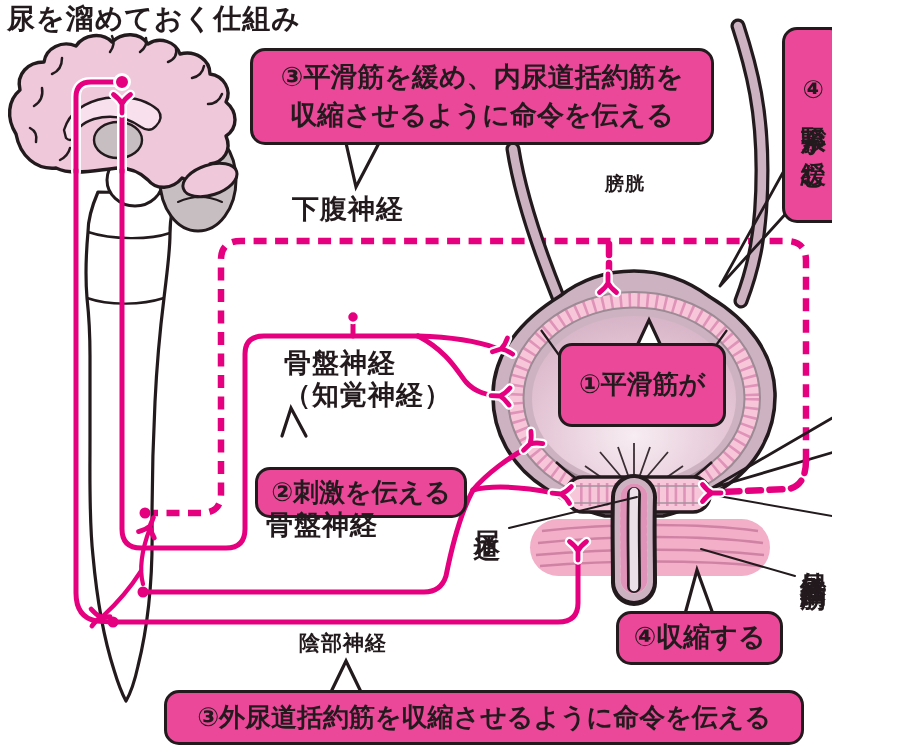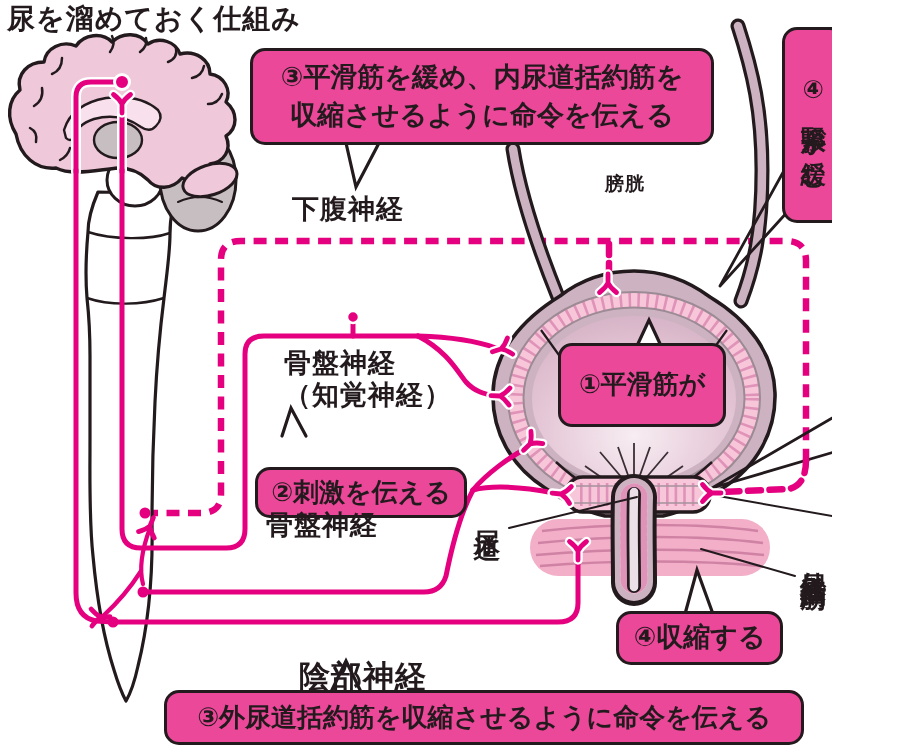--- a/index.html
+++ b/index.html
@@ -19,21 +19,21 @@
   #box1       { left:558px; top:343px; width:168px; height:84px;  font-size:26px;border-radius:14px; }
   #box2       { left:255px; top:433px; width:212px; height:51px;  font-size:26px;margin-top:34px; }
   #box4r      { left:838px; top:293px; width:62px;  height:174px; font-size:25px; }
   #box4b      { left:616px; top:611px; width:167px; height:54px;  font-size:27px; }
   #box3b      { left:152px; top:690px; width:640px; height:55px;  font-size:26px;margin-left:12px; }
   #lblHypo    { left:292px; top:194px; font-size:27px; }
   #lblBladder { left:605px; top:173px; font-size:19px; }
   #lblPelvS   { left:284px; top:348px; font-size:27px; }
   #lblPelvA   { left:266px; top:510px; font-size:27px; }
   #lblUrethra { left:470px; top:509px; font-size:27px; letter-spacing:0.15em; }
-  #lblPudendal{ left:299px; top:631px; font-size:31px;margin-top:28px; }
+  #lblPudendal{ left:299px; top:631px; font-size:21px; }
   #lblIntS    { left:845px; top:489px; font-size:26px; }
   #lblExtS    { left:798px; top:551px; font-size:26px; }
 </style>
 </head>
 <body>
 
 <div id="stage">
 
 <svg id="art" width="900" height="748" viewBox="0 0 900 748">
   <defs>

